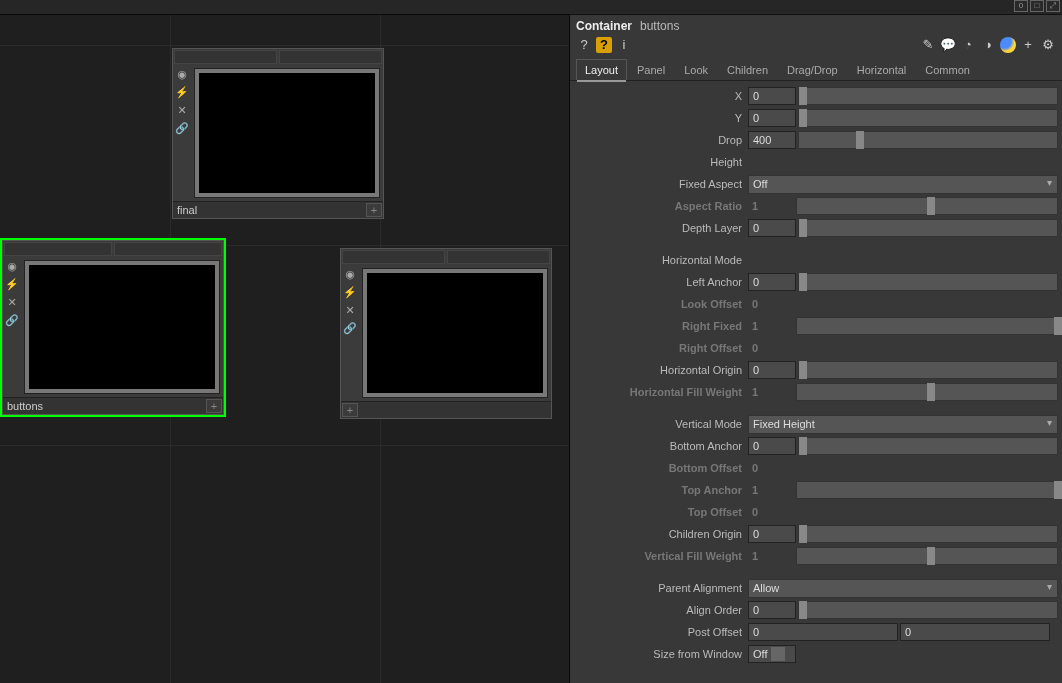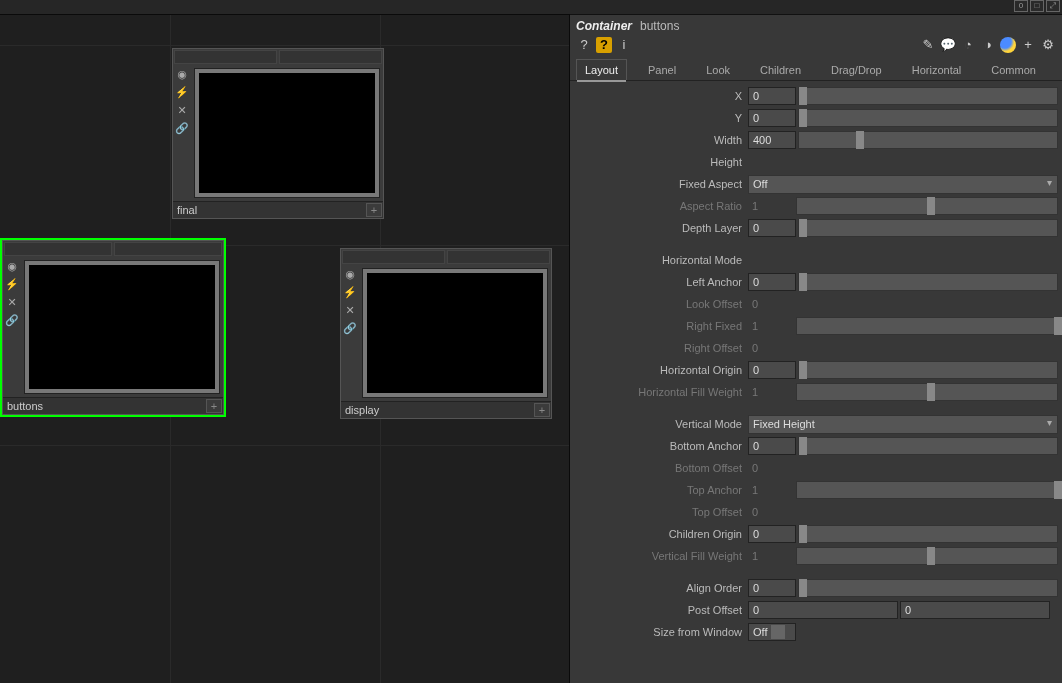--- a/index.html
+++ b/index.html
@@ -27,37 +27,37 @@
 .node-tools .tool { width: 18px; height: 18px; color: #aaa; font-size: 11px; text-align: center; line-height: 18px; cursor: pointer; }
 .node-preview { flex: 1; margin: 3px; background: #787878; border: 1px solid #222; padding: 4px; }
 .node-preview-inner { width: 100%; height: 100%; background: #000; }
 .node-bottom { height: 17px; display: flex; align-items: center; background: #333; border-top: 1px solid #222; }
 .node-bottom input.name { flex: 1; background: #333; border: none; color: #ccc; font-size: 11px; padding: 2px 4px; outline: none; }
 .node-bottom .add { width: 16px; height: 14px; background: #3b3b3b; border: 1px solid #555; color: #888; text-align: center; line-height: 12px; font-size: 11px; margin: 0 1px; cursor: pointer; }
 
 
 .inspector { width: 492px; background: #383838; border-top: 1px solid #111; position: relative; }
 .insp-head { padding: 4px 6px; display: flex; align-items: center; gap: 8px; }
-.insp-head .type { color: #eee; font-weight: bold; font-size: 12px; font-style: italic; }
+.insp-head .type { color: #eee; font-weight: bold; font-size: 12px; }
 .insp-head .name { color: #bbb; font-size: 12px; }
 .insp-icons { padding: 0 6px 4px 6px; display: flex; justify-content: space-between; align-items: center; }
 .insp-icons .left, .insp-icons .right { display: flex; gap: 4px; align-items: center; }
 .insp-icons .ic { width: 16px; height: 16px; color: #ccc; text-align: center; line-height: 16px; font-size: 13px; cursor: pointer; }
 .ic.helpbox { background: #d8a000; color: #000; border-radius: 2px; font-weight: bold; }
 .ic.py { border-radius: 50%; background: radial-gradient(circle at 30% 30%, #4b8bff 40%, #ffd43b 60%); }
 
-.tabs { display: flex; border-bottom: 1px solid #222; padding: 0 6px; gap: 12px; margin-top: 2px; }
+.tabs { display: flex; border-bottom: 1px solid #222; padding: 0 6px; gap: 1px; margin-top: 2px; }
 .tabs .tab { padding: 4px 8px; color: #aaa; font-size: 11px; cursor: pointer; border: 1px solid transparent; border-bottom: none; }
 .tabs .tab.active { color: #eee; border-color: #555; background: #383838; position: relative; }
 .tabs .tab.active::after { content: ""; position: absolute; bottom: -2px; left: 0; right: 0; height: 2px; background: #999; }
 
 .props { padding: 4px 4px 10px 4px; max-height: 605px; overflow-y: auto; }
 .row { display: flex; align-items: center; height: 22px; margin-bottom: 0; }
 .row .label { width: 174px; text-align: right; color: #bbb; font-size: 11px; padding-right: 6px; }
-.row.dim .label, .row.dim .val, .row.dim input { color: #777; }
+.row.dim .label, .row.dim .val, .row.dim input { color: #777; font-weight: bold; }
 .row .field { flex: 1; display: flex; align-items: center; gap: 2px; }
 .row .numbox { width: 48px; height: 18px; background: #4a4a4a; border: 1px solid #222; color: #ddd; font-size: 11px; padding: 0 4px; outline: none; }
 .row .slider { flex: 1; height: 18px; background: #555; position: relative; border: 1px solid #333; }
 .row .slider .handle { position: absolute; top: -1px; bottom: -1px; width: 8px; background: #888; }
 .row select.dropdown { flex: 1; height: 19px; background: #555; border: 1px solid #333; color: #ddd; font-size: 11px; padding: 0 4px; outline: none; -webkit-appearance: none; appearance: none; }
 .dropdown-wrap { flex: 1; position: relative; display: flex; }
 .dropdown-wrap::after { content: "▾"; position: absolute; right: 6px; top: 2px; color: #aaa; font-size: 10px; pointer-events: none; }
 .row .pair .numbox { width: 150px; }
 .row .toggle { width: 48px; height: 18px; background: #4a4a4a; border: 1px solid #222; color: #ddd; font-size: 11px; padding: 0 4px; display: flex; align-items: center; }
 .row .toggle .sw { width: 14px; height: 14px; background: #666; margin-left: 4px; }
@@ -135,21 +135,20 @@
           <div class="tool">◉</div>
           <div class="tool">⚡</div>
           <div class="tool">✕</div>
           <div class="tool">🔗</div>
         </div>
         <div class="node-preview">
             <div class="node-preview-inner" style="height:120px"></div>
           </div>
       </div>
       <div class="node-bottom">
-        <input class="name" value="display" style="">
         <div class="add">+</div>
       </div>
     </div>
   </div>
 
   <div class="inspector">
     <div class="insp-head">
       <span class="type">Container</span>
       <span class="name">buttons</span>
     </div>
@@ -193,21 +192,21 @@
       <div class="row">
           <div class="label">Y</div>
           <div class="field">
             <input class="numbox" value="0" style="">
             <div class="slider">
               <div class="handle" style="left:0%"></div>
             </div>
           </div>
         </div>
       <div class="row">
-          <div class="label">Width</div>
+          <div class="label">Drop</div>
           <div class="field">
             <input class="numbox" value="400" style="">
             <div class="slider">
               <div class="handle" style="left:22%"></div>
             </div>
           </div>
         </div>
       <div class="row">
           <div class="label">Height</div>
         </div>
@@ -346,20 +345,28 @@
           <div class="field">
             <span class="val">1</span>
             <div class="slider" style="margin-left:36px">
               <div class="handle" style="left:50%"></div>
             </div>
           </div>
         </div>
 
       <div class="row section-gap"></div>
 
+      <div class="row">
+          <div class="label">Parent Alignment</div>
+          <div class="field">
+            <div class="dropdown-wrap">
+              <select class="dropdown"><option>Allow</option></select>
+            </div>
+          </div>
+        </div>
       <div class="row">
           <div class="label">Align Order</div>
           <div class="field">
             <input class="numbox" value="0" style="">
             <div class="slider">
               <div class="handle" style="left:0%"></div>
             </div>
           </div>
         </div>
       <div class="row">

